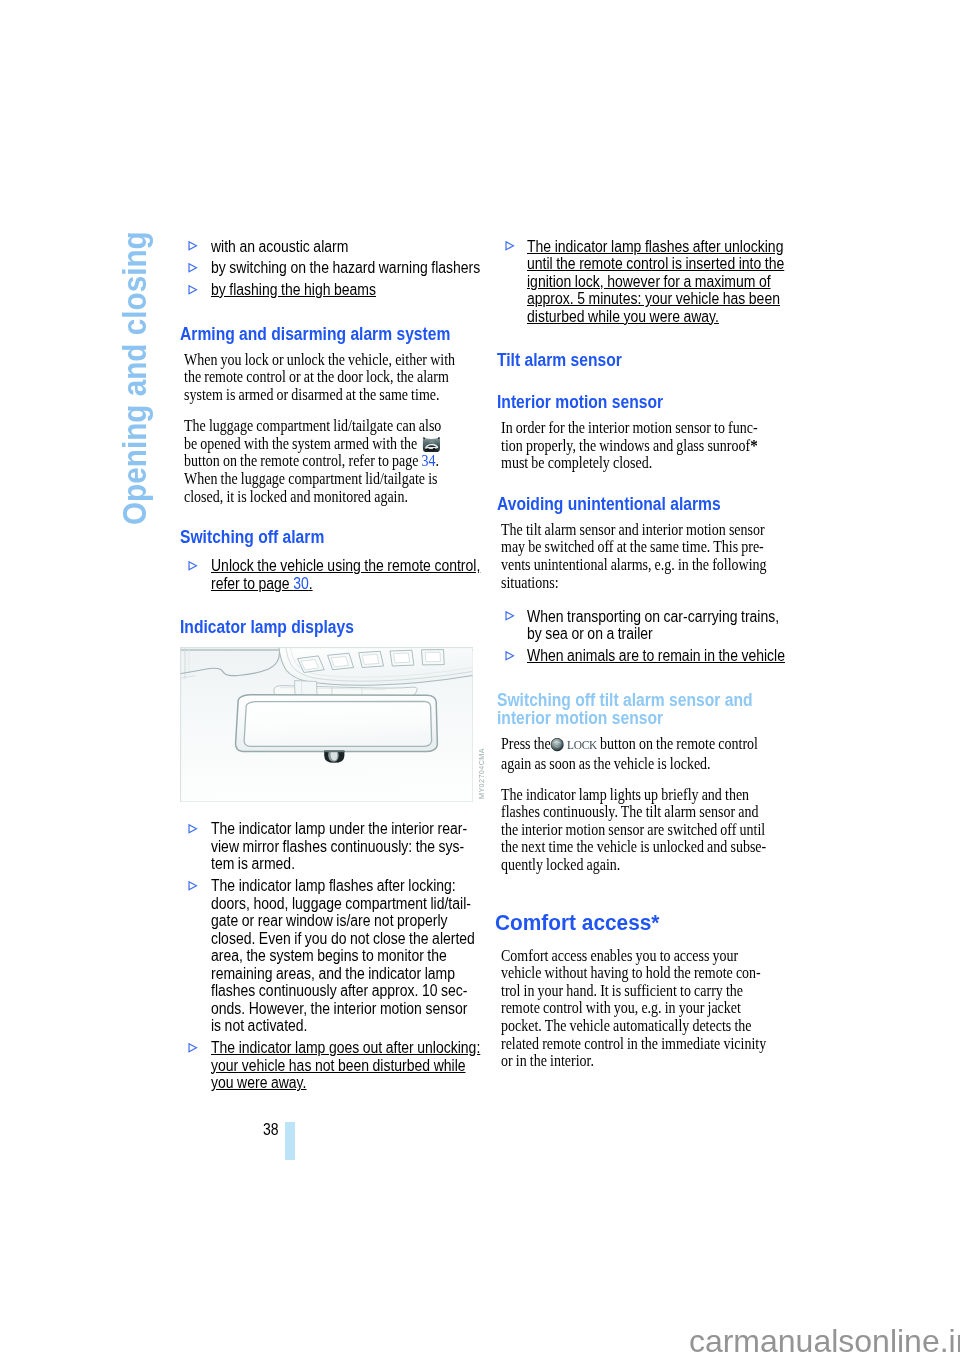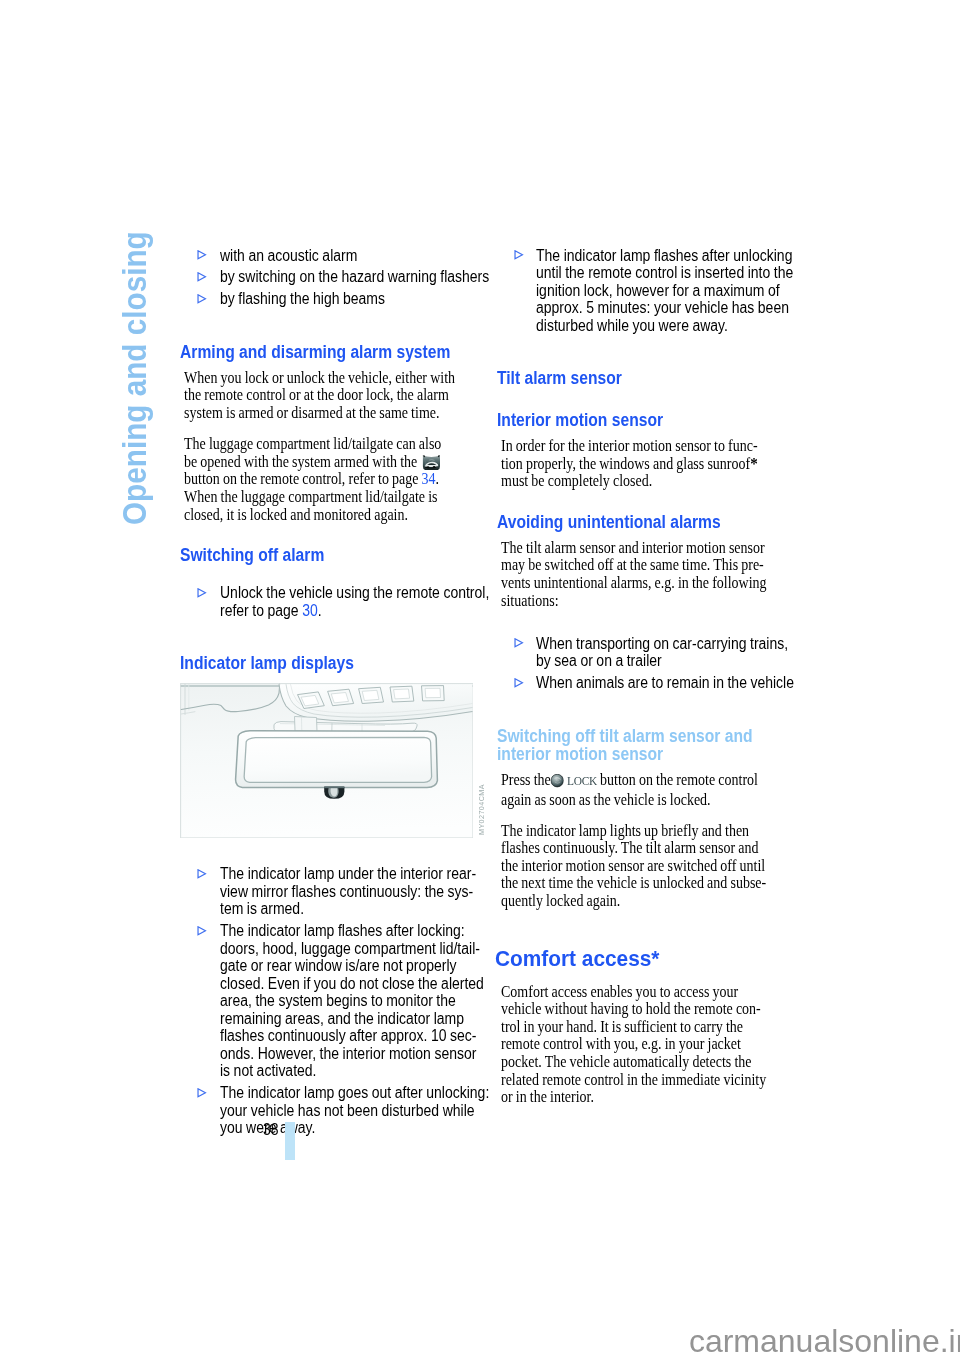--- a/index.html
+++ b/index.html
@@ -28,23 +28,23 @@
   .head{color:var(--heading-blue);font-size:17.5px;font-weight:bold;margin:0;
           line-height:18.2px;padding:3.65px 0 4.05px;white-space:pre;
           transform:scaleX(0.894);transform-origin:0 50%;}
   .head.light{color:var(--heading-light-blue);}
   .bighead{color:var(--heading-blue);font-size:22.2px;font-weight:bold;margin:0 0 0 -1.6px;
           line-height:24px;padding:4px 0 8.05px;white-space:pre;
           transform:scaleX(0.939);transform-origin:0 50%;}
   .para{margin:4px;font-family:Liberation Serif, serif;}
   a.lnk{color:var(--link-blue);text-decoration:none;}
 
-  .blist{list-style:none;margin:16px;padding:0;}
+  .blist{list-style:none;margin:7px;padding:0;}
   .blist li{position:relative;padding-left:23.4px;margin:0 0 4.15px 0;}
-  .blist li:last-child{margin-bottom:0;}
+  .blist li:last-child{margin-bottom:0;text-decoration:underline;}
   .bullet{position:absolute;left:1.1px;top:3.7px;width:10px;height:10px;line-height:0;}
 
   .pagenum{position:absolute;left:263.4px;top:1120.6px;font-size:15.8px;color:#000;
       line-height:17.55px;white-space:pre;transform:scaleX(0.886);transform-origin:0 50%;}
   .pagebar{position:absolute;left:285.1px;top:1122px;width:9.6px;height:37.7px;background:var(--page-bar-blue);}
   .wm{position:absolute;left:680.9px;top:1326px;color:var(--watermark-gray);font-size:32px;
       line-height:31px;letter-spacing:0px;white-space:pre;margin-left:8px;}
 
   .figwrap{position:relative;width:293.5px;height:155.6px;margin:0 0 0 -0.5px;}
   .figcode{position:absolute;left:298.7px;top:152.3px;transform-origin:0 0;

